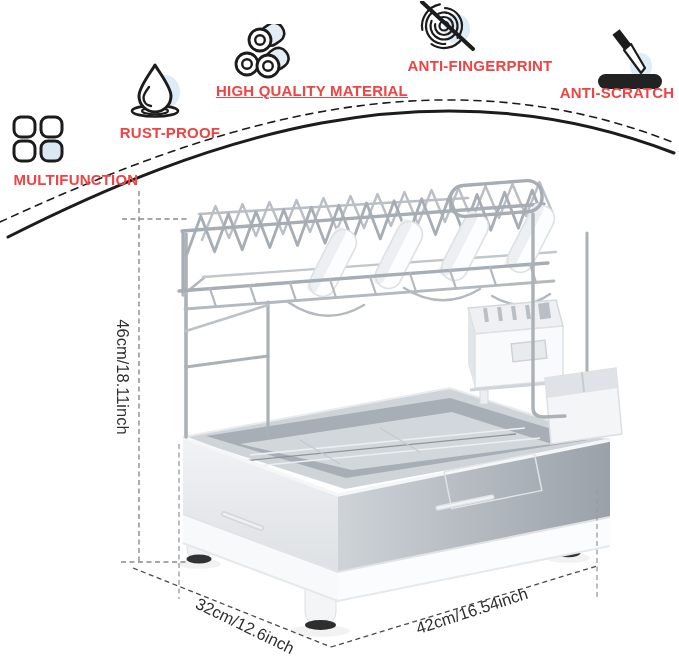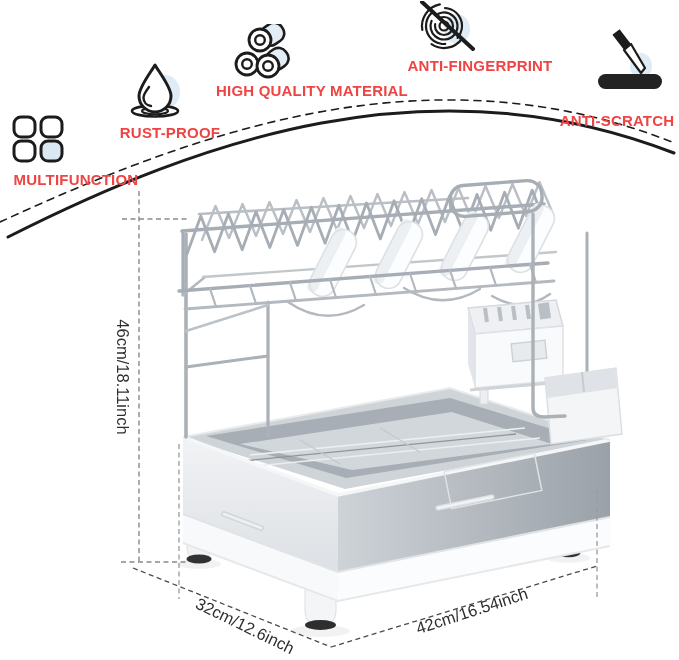--- a/index.html
+++ b/index.html
@@ -7,22 +7,22 @@
          font-family:"Liberation Sans",sans-serif;}
   .art{position:absolute;left:0;top:0;}
   .f-icon{position:absolute;}
   .f-label{position:absolute;transform:translateX(-50%);white-space:nowrap;
            font-size:15px;font-weight:bold;color:#ef4444;letter-spacing:.2px;}
   .dim{position:absolute;white-space:nowrap;font-size:16.5px;color:#2e2e2e;}
   .dim-h{left:122px;top:377px;transform:translate(-50%,-50%) rotate(90deg);}
   .dim-d{left:245px;top:626px;transform:translate(-50%,-50%) rotate(26deg);}
   .dim-w{left:472px;top:611px;transform:translate(-50%,-50%) rotate(-18deg);}
   .lb0{left:76px;top:171px;}  .lb1{left:170px;top:124px;}
-  .lb2{left:312px;top:82px;}  .lb3{left:480px;top:57px;}
-  .lb4{left:617px;top:112px;}
+  .lb2{left:312px;top:82px;text-decoration:underline;}  .lb3{left:480px;top:57px;}
+  .lb4{left:617px;top:84px;}
   .ic0{left:12px;top:115px;}  .ic1{left:122px;top:62px;}
   .ic2{left:234px;top:24px;}  .ic3{left:417px;top:1px;}
   .ic4{left:594px;top:28px;}
 </style>
 </head>
 <body>
 
 <div class="stage">
 
   <svg class="art" width="679" height="660" viewBox="0 0 679 660">

